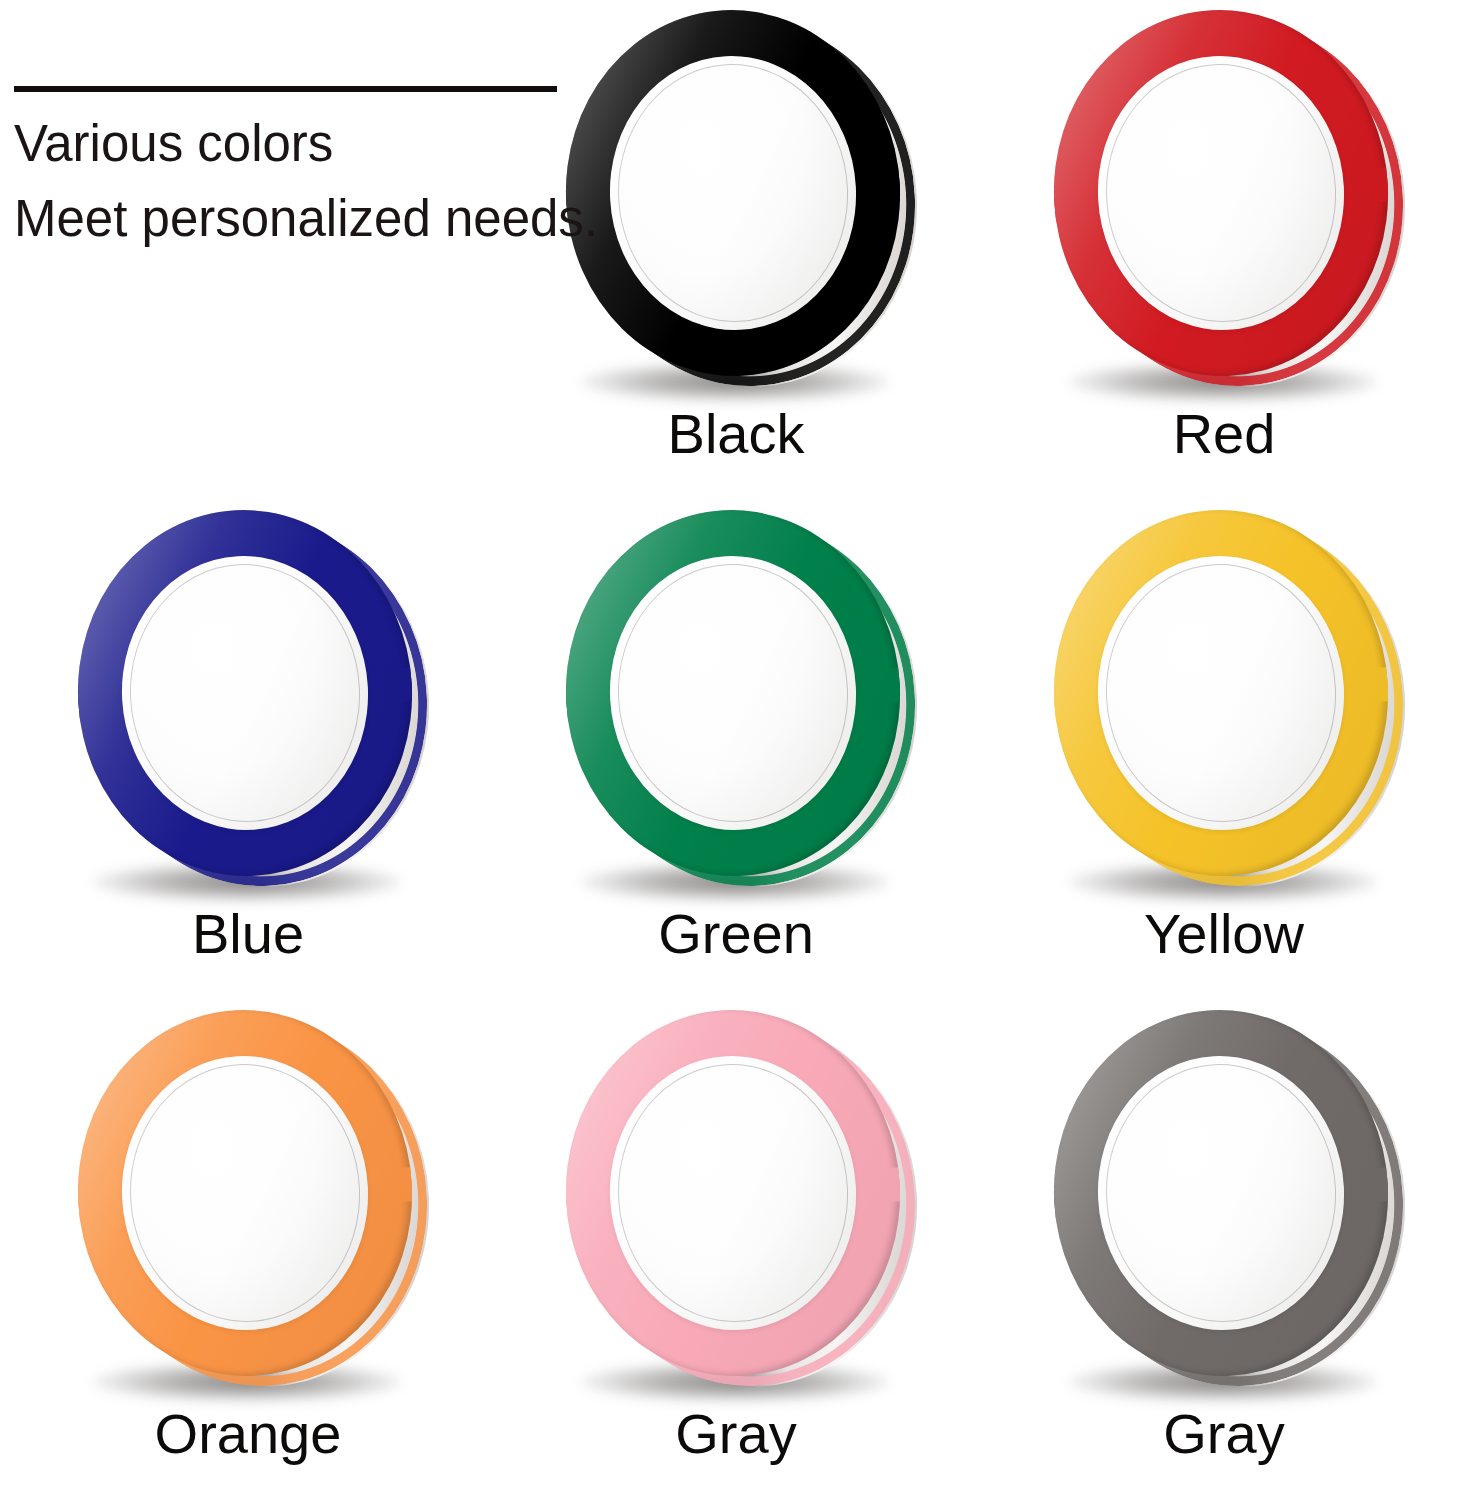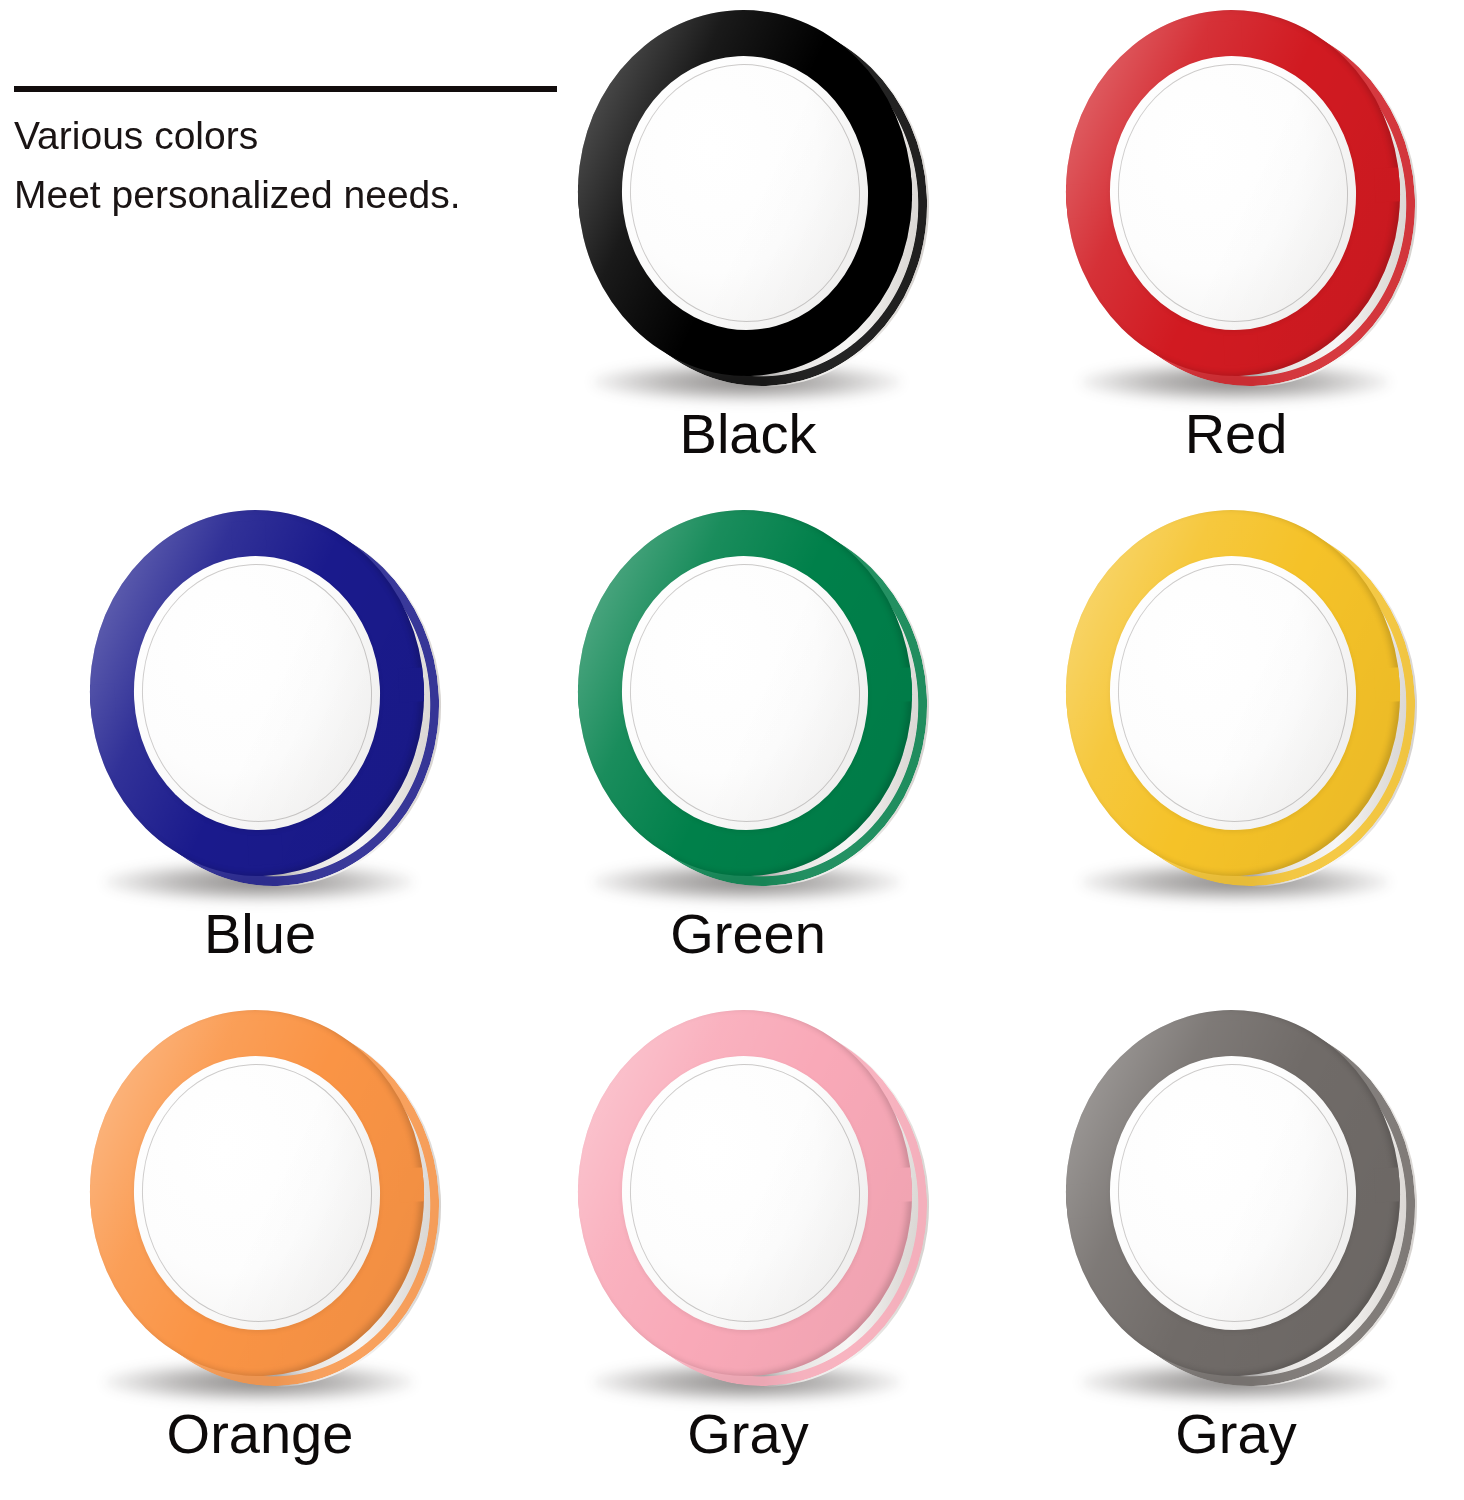--- a/index.html
+++ b/index.html
@@ -33,33 +33,33 @@
     white-space: nowrap;
   }
   #header-rule {
     margin-top: 16px;
     width: 543px;
     height: 6px;
     background: #120d0d;
   }
   .header-sub {
     font-family: "Liberation Sans", sans-serif;
-    font-size: 39px;
+    font-size: 51px;
     color: #1a1414;
     margin: 0;
     line-height: 1.35;
     white-space: nowrap;
   }
   #header-sub-1 { margin-top: 18px; }
   #header-sub-2 { margin-top: 6px; }
 
   
   #chip-grid {
     position: absolute;
-    left: 16px;
+    left: 4px;
     top: 0;
     width: 1236px;
     height: 1500px;
     display: grid;
     grid-template-columns: repeat(3, 488px);
     grid-template-rows: repeat(3, 500px);
   }
   .grid-cell {
     position: relative;
   }
@@ -367,20 +367,21 @@
               <div class="notch-pip" style="transform: rotate(90deg);"></div>
               <div class="notch-pip" style="transform: rotate(180deg);"></div>
               <div class="notch-pip" style="transform: rotate(270deg);"></div>
             </div>
             <div class="chip-face">
               <div class="chip-face-ring"></div>
             </div>
             <div class="chip-gloss"></div>
           </div>
         </div>
+        <div class="chip-label">Yellow</div>
       </div>
     </div>
     <div class="grid-cell">
       <div class="chip-item" style="--chip-color: #fa9445;">
         <div class="chip-stage">
           <div class="chip-shadow"></div>
           <div class="chip-edge"></div>
           <div class="chip-edge-color"></div>
           <div class="chip-body">
             <div class="chip-rim"></div>

